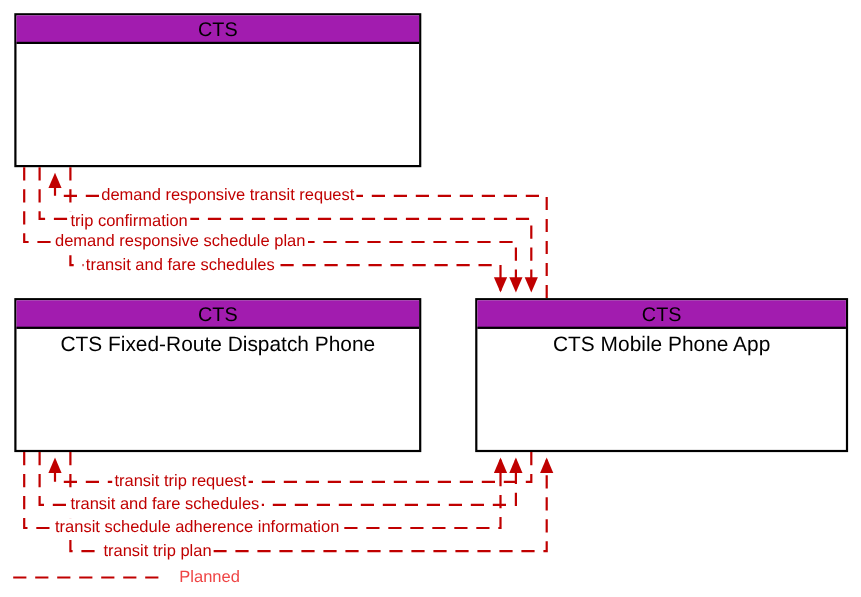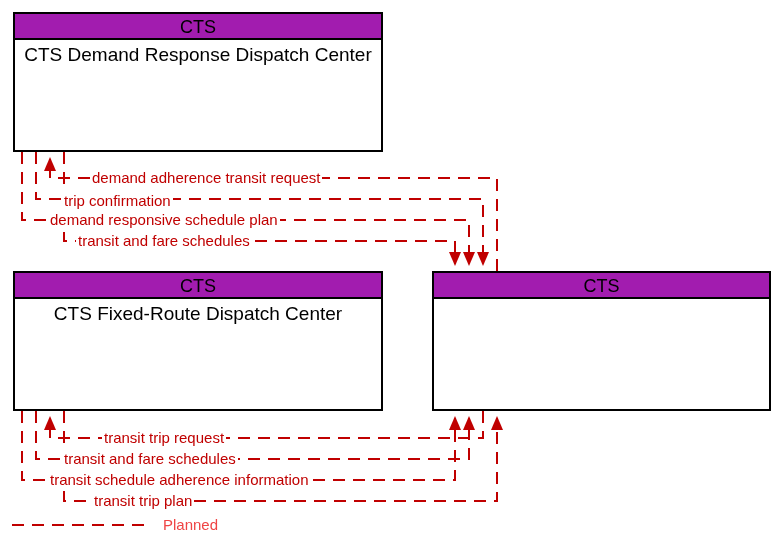--- a/index.html
+++ b/index.html
@@ -53,30 +53,30 @@
     position: absolute;
     font-size: 15px;
     color: #ef4444;
   }
 </style>
 </head>
 <body>
 
 <div class="box" style="left:13px; top:12px; width:370px; height:140px;">
   <div class="hdr">CTS</div>
-  <div class="title">CTS Demand Response Dispatch Center</div>
 </div>
 
 <div class="box" style="left:13px; top:271px; width:370px; height:140px;">
   <div class="hdr">CTS</div>
-  <div class="title">CTS Fixed-Route Dispatch Center</div>
+  <div class="title">CTS Fixed-Route Dispatch Phone</div>
 </div>
 
 <div class="box" style="left:432px; top:271px; width:339px; height:140px;">
   <div class="hdr">CTS</div>
+  <div class="title">CTS Mobile Phone App</div>
 </div>
 
 <svg class="wires">
   <defs>
     <marker id="arr" markerWidth="10" markerHeight="10" refX="6" refY="3" orient="auto" markerUnits="strokeWidth">
       <path d="M0,0 L7,3 L0,6 Z" fill="#c00000"></path>
     </marker>
   </defs>
 
   <g stroke="#c00000" stroke-width="2" fill="none" stroke-dasharray="12 8">
@@ -94,21 +94,21 @@
     <polyline points="36,411 36,459 469,459 469,418" marker-end="url(#arr)"></polyline>
 
     <polyline points="22,411 22,480 455,480 455,418" marker-end="url(#arr)"></polyline>
 
     <polyline points="64,411 64,501 497,501 497,418" marker-end="url(#arr)"></polyline>
 
     <line x1="12" y1="525" x2="150" y2="525"></line>
   </g>
 </svg>
 
-<div class="flowlabel" style="left:90px; top:169px;">demand adherence transit request</div>
+<div class="flowlabel" style="left:90px; top:169px;">demand responsive transit request</div>
 <div class="flowlabel" style="left:62px; top:192px;">trip confirmation</div>
 <div class="flowlabel" style="left:48px; top:211px;">demand responsive schedule plan</div>
 <div class="flowlabel" style="left:76px; top:232px;">transit and fare schedules</div>
 
 <div class="flowlabel" style="left:90px; top:429px;margin-left:12px;">transit trip request</div>
 <div class="flowlabel" style="left:62px; top:450px;">transit and fare schedules</div>
 <div class="flowlabel" style="left:48px; top:471px;">transit schedule adherence information</div>
 <div class="flowlabel" style="left:76px; top:492px;margin-left:16px;">transit trip plan</div>
 
 <div class="legend-text" style="left:163px; top:516px;">Planned</div>

